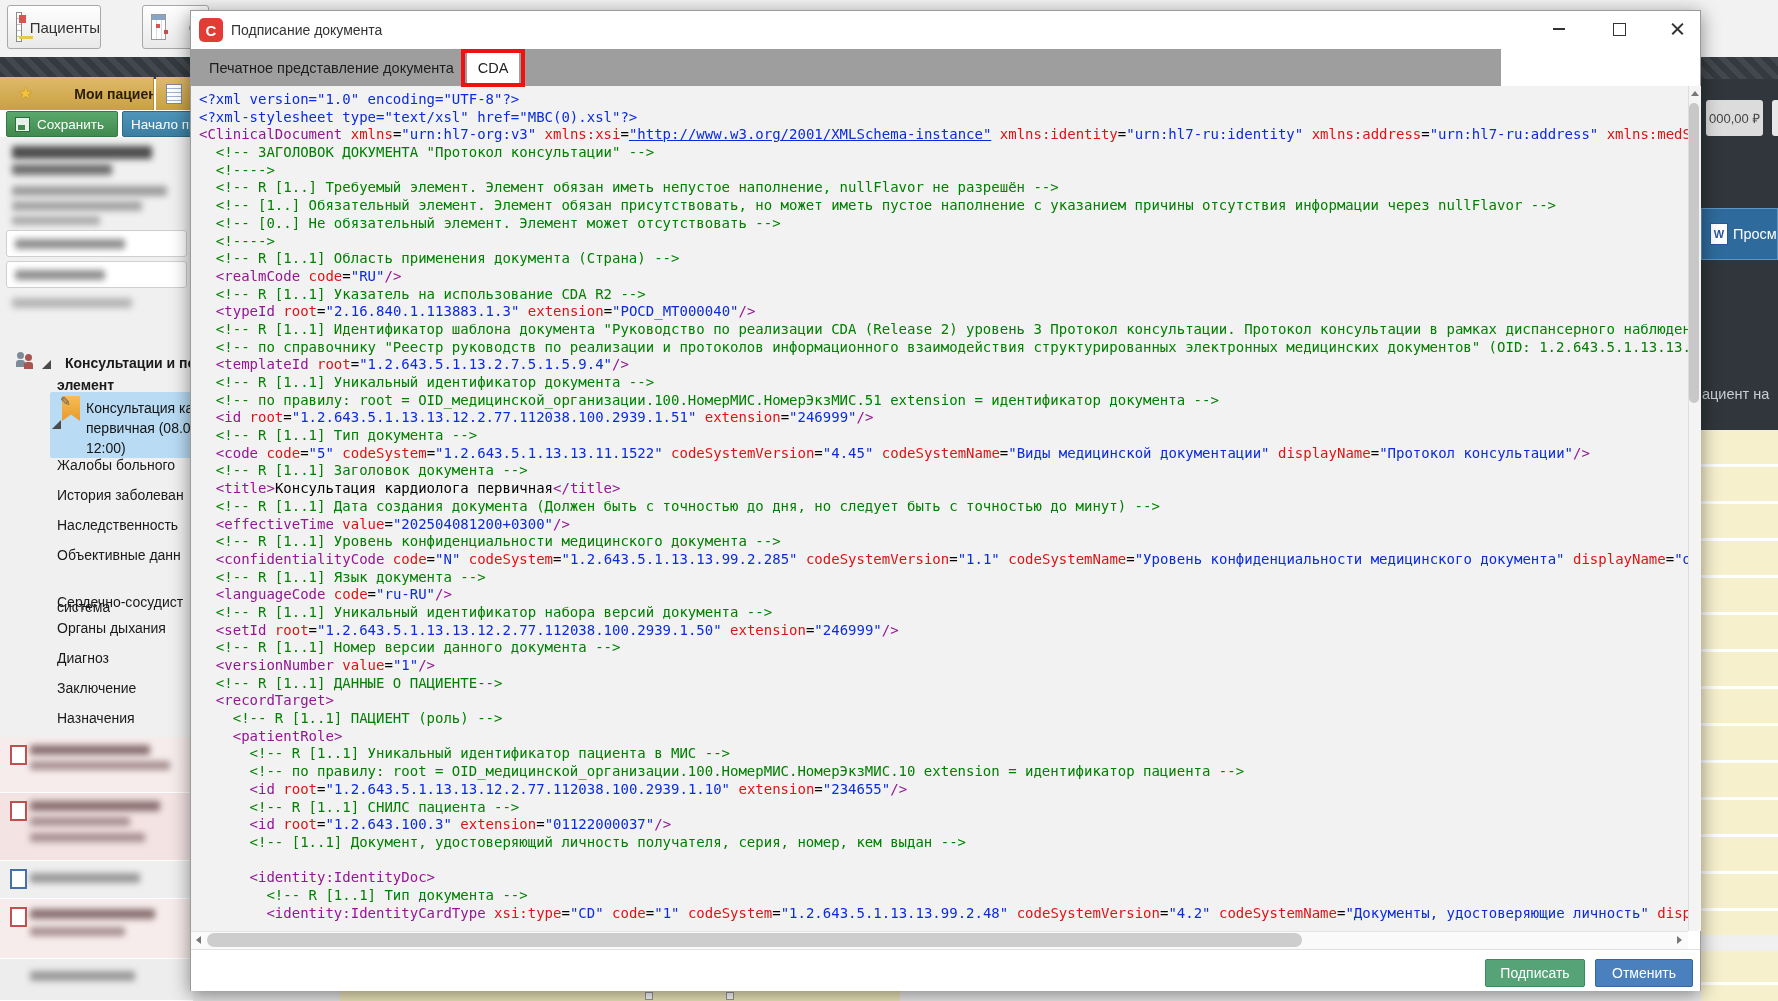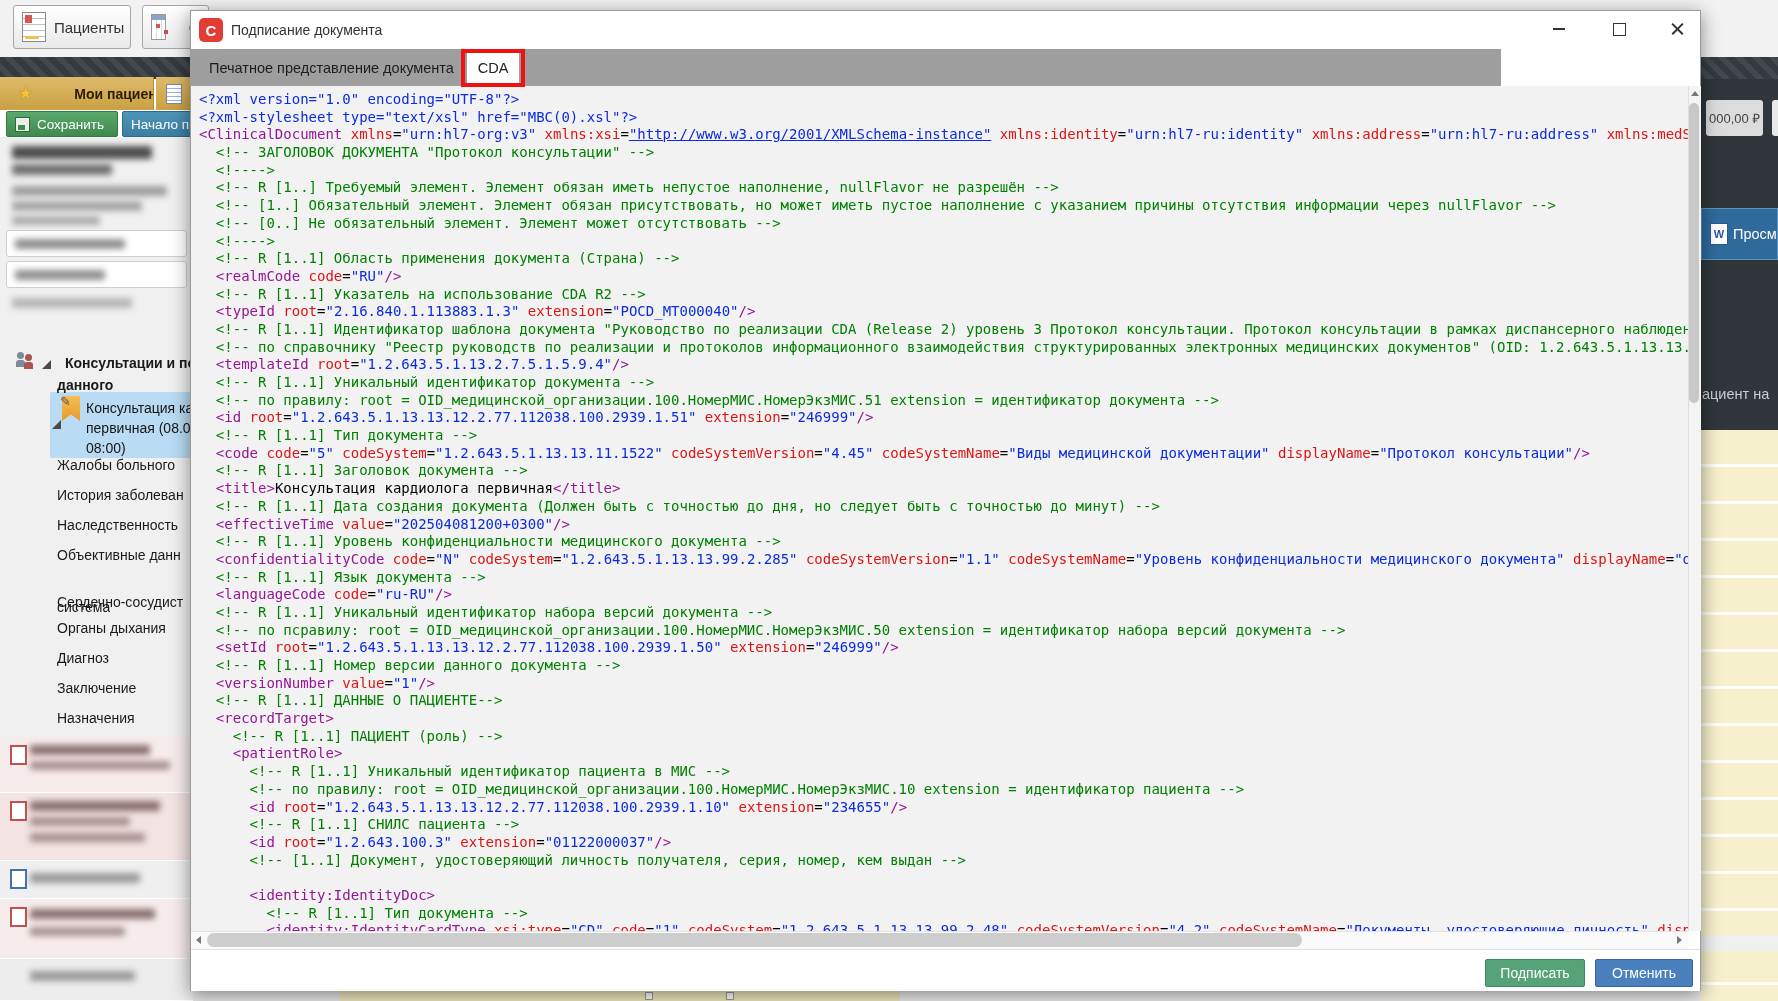--- a/index.html
+++ b/index.html
@@ -124,21 +124,21 @@
     display:flex;align-items:center;justify-content:center;box-sizing:border-box;}
   #sign-btn{left:1294px;width:100px;background:#56a377;border:1px solid #3c8a60;}
   #cancel-btn{left:1404px;width:98px;background:#4a80bd;border:1px solid #36669f;}
 </style>
 </head>
 <body>
 
 <div id="screen">
 
   <div class="abs" id="top-toolbar">
-    <div class="tool-btn" style="left:13px;width:118px;">
+    <div class="tool-btn" style="left:7px;width:94px;">
       <div class="page-icon">
           <div class="ph"></div>
           <div class="yl"></div>
         </div>
       <span class="lbl">Пациенты</span>
     </div>
     <div class="tool-btn" style="left:142px;width:67px;gap:17px;">
       <div class="cal-icon">
           <div class="hd"></div>
           <div class="d1"></div>
@@ -211,29 +211,29 @@
         <div class="hd" style="background:#7d8a99;"></div>
         <div class="bd" style="background:#7d8a99;"></div>
       </div>
     <div class="ppl" style="left:8px;top:2px;position:absolute;">
         <div class="hd" style="background:#a8554f;"></div>
         <div class="bd" style="background:#a8554f;"></div>
       </div>
   </div>
   <div class="tri-se abs" style="left:42px;top:360px;z-index:2;"></div>
   <div class="tree-label b abs" style="top:353px;z-index:2;max-width:133px;overflow:hidden;margin-left:8px;">Консультации и по</div>
-  <div class="tree-label b abs" style="top:375px;z-index:2;">данного</div>
+  <div class="tree-label b abs" style="top:375px;z-index:2;">элемент</div>
 
   <div class="abs" id="sel-item"></div>
   <div class="tri-se abs" style="left:52px;top:420px;z-index:2;"></div>
   <div class="bookmark abs" style="z-index:2;"></div>
   <div class="pencil abs" style="z-index:2;">✎</div>
   <div class="sel-line abs" style="top:398px;z-index:2;max-width:105px;overflow:hidden;">Консультация ка</div>
   <div class="sel-line abs" style="top:418px;z-index:2;max-width:105px;overflow:hidden;">первичная (08.04</div>
-  <div class="sel-line abs" style="top:438px;z-index:2;max-width:105px;overflow:hidden;">08:00)</div>
+  <div class="sel-line abs" style="top:438px;z-index:2;max-width:105px;overflow:hidden;">12:00)</div>
 
   <div id="tree-items">
       <div class="tree-label abs" style="top: 455px; z-index: 2; max-width: 133px; overflow: hidden;">Жалобы больного</div>
       <div class="tree-label abs" style="top: 485px; z-index: 2; max-width: 133px; overflow: hidden;">История заболеван</div>
       <div class="tree-label abs" style="top: 515px; z-index: 2; max-width: 133px; overflow: hidden;">Наследственность</div>
       <div class="tree-label abs" style="top: 545px; z-index: 2; max-width: 133px; overflow: hidden;">Объективные данн</div>
       <div class="tree-label abs" style="top: 592px; z-index: 2; max-width: 133px; overflow: hidden;">Сердечно-сосудист</div>
       <div class="tree-label abs" style="top: 597px; z-index: 2; max-width: 133px; overflow: hidden;">система</div>
       <div class="tree-label abs" style="top: 618px; z-index: 2; max-width: 133px; overflow: hidden;">Органы дыхания</div>
       <div class="tree-label abs" style="top: 648px; z-index: 2; max-width: 133px; overflow: hidden;">Диагноз</div>
@@ -304,21 +304,20 @@
         <div class="xml-line">  <span class="tg">&lt;code</span><span class="at"> code</span>=<span class="vl">"5"</span><span class="at"> codeSystem</span>=<span class="vl">"1.2.643.5.1.13.13.11.1522"</span><span class="at"> codeSystemVersion</span>=<span class="vl">"4.45"</span><span class="at"> codeSystemName</span>=<span class="vl">"Виды медицинской документации"</span><span class="at"> displayName</span>=<span class="vl">"Протокол консультации"</span><span class="tg">/&gt;</span></div>
         <div class="xml-line"><span class="cm">  &lt;!-- R [1..1] Заголовок документа --&gt;</span></div>
         <div class="xml-line">  <span class="tg">&lt;title</span><span class="tg">&gt;</span>Консультация кардиолога первичная<span class="tg">&lt;/title</span><span class="tg">&gt;</span></div>
         <div class="xml-line"><span class="cm">  &lt;!-- R [1..1] Дата создания документа (Должен быть с точностью до дня, но следует быть с точностью до минут) --&gt;</span></div>
         <div class="xml-line">  <span class="tg">&lt;effectiveTime</span><span class="at"> value</span>=<span class="vl">"202504081200+0300"</span><span class="tg">/&gt;</span></div>
         <div class="xml-line"><span class="cm">  &lt;!-- R [1..1] Уровень конфиденциальности медицинского документа --&gt;</span></div>
         <div class="xml-line">  <span class="tg">&lt;confidentialityCode</span><span class="at"> code</span>=<span class="vl">"N"</span><span class="at"> codeSystem</span>=<span class="vl">"1.2.643.5.1.13.13.99.2.285"</span><span class="at"> codeSystemVersion</span>=<span class="vl">"1.1"</span><span class="at"> codeSystemName</span>=<span class="vl">"Уровень конфиденциальности медицинского документа"</span><span class="at"> displayName</span>=<span class="vl">"о</span></div>
         <div class="xml-line"><span class="cm">  &lt;!-- R [1..1] Язык документа --&gt;</span></div>
         <div class="xml-line">  <span class="tg">&lt;languageCode</span><span class="at"> code</span>=<span class="vl">"ru-RU"</span><span class="tg">/&gt;</span></div>
         <div class="xml-line"><span class="cm">  &lt;!-- R [1..1] Уникальный идентификатор набора версий документа --&gt;</span></div>
-        <div class="xml-line"><span class="cm">  &lt;!-- по псравилу: root = OID_медицинской_организации.100.НомерМИС.НомерЭкзМИС.50 extension = идентификатор набора версий документа --&gt;</span></div>
         <div class="xml-line">  <span class="tg">&lt;setId</span><span class="at"> root</span>=<span class="vl">"1.2.643.5.1.13.13.12.2.77.112038.100.2939.1.50"</span><span class="at"> extension</span>=<span class="vl">"246999"</span><span class="tg">/&gt;</span></div>
         <div class="xml-line"><span class="cm">  &lt;!-- R [1..1] Номер версии данного документа --&gt;</span></div>
         <div class="xml-line">  <span class="tg">&lt;versionNumber</span><span class="at"> value</span>=<span class="vl">"1"</span><span class="tg">/&gt;</span></div>
         <div class="xml-line"><span class="cm">  &lt;!-- R [1..1] ДАННЫЕ О ПАЦИЕНТЕ--&gt;</span></div>
         <div class="xml-line">  <span class="tg">&lt;recordTarget</span><span class="tg">&gt;</span></div>
         <div class="xml-line"><span class="cm">    &lt;!-- R [1..1] ПАЦИЕНТ (роль) --&gt;</span></div>
         <div class="xml-line">    <span class="tg">&lt;patientRole</span><span class="tg">&gt;</span></div>
         <div class="xml-line"><span class="cm">      &lt;!-- R [1..1] Уникальный идентификатор пациента в МИС --&gt;</span></div>
         <div class="xml-line"><span class="cm">      &lt;!-- по правилу: root = OID_медицинской_организации.100.НомерМИС.НомерЭкзМИС.10 extension = идентификатор пациента --&gt;</span></div>
         <div class="xml-line">      <span class="tg">&lt;id</span><span class="at"> root</span>=<span class="vl">"1.2.643.5.1.13.13.12.2.77.112038.100.2939.1.10"</span><span class="at"> extension</span>=<span class="vl">"234655"</span><span class="tg">/&gt;</span></div>

